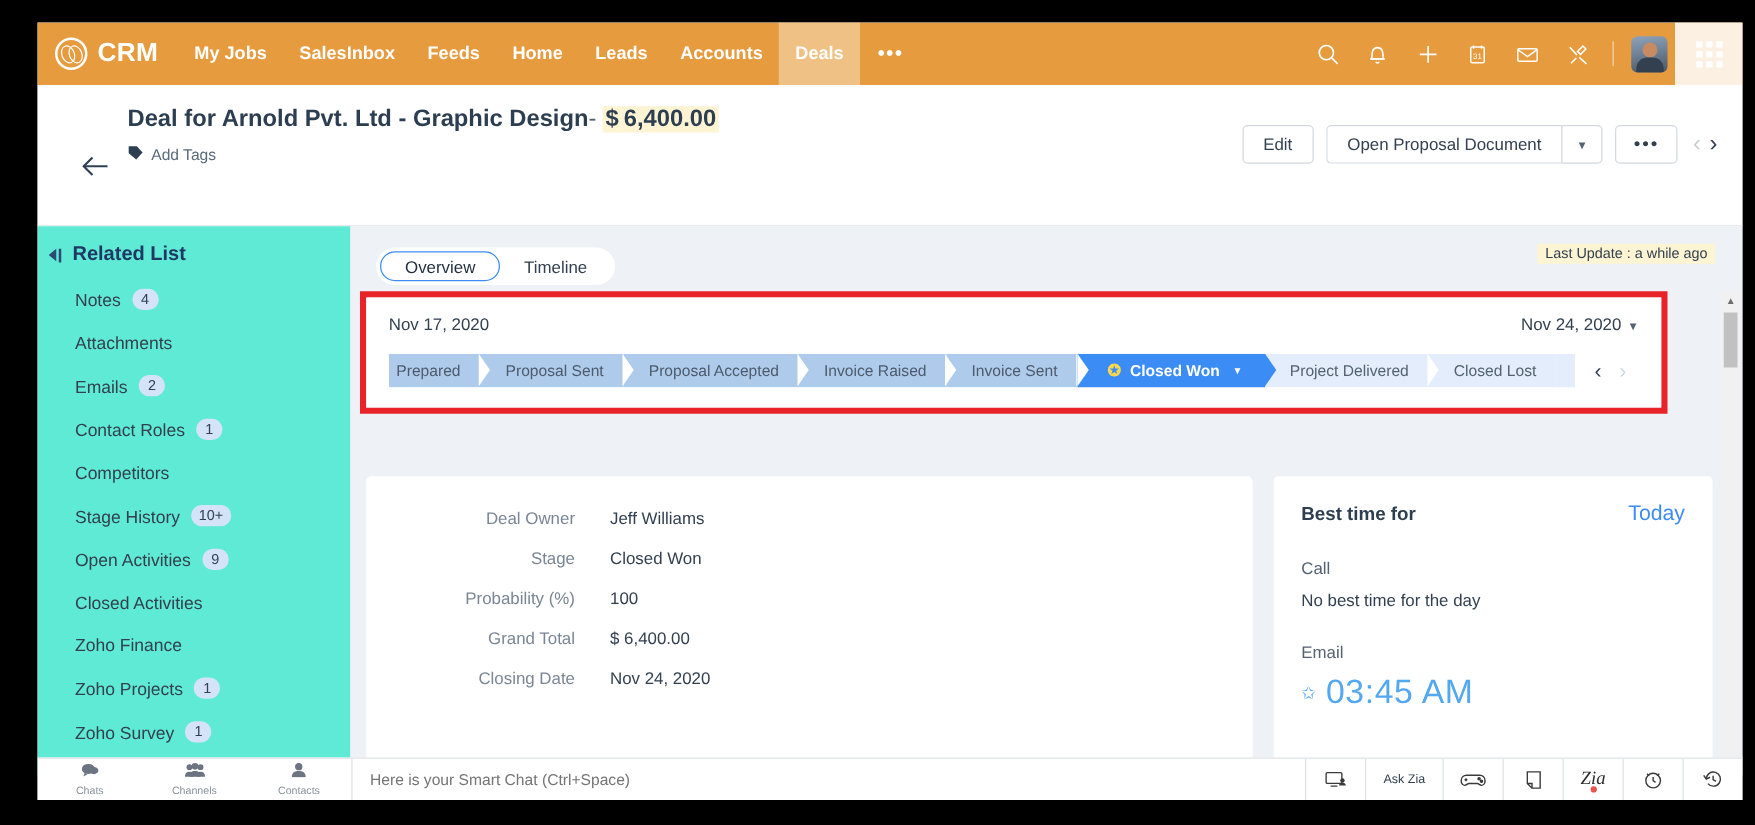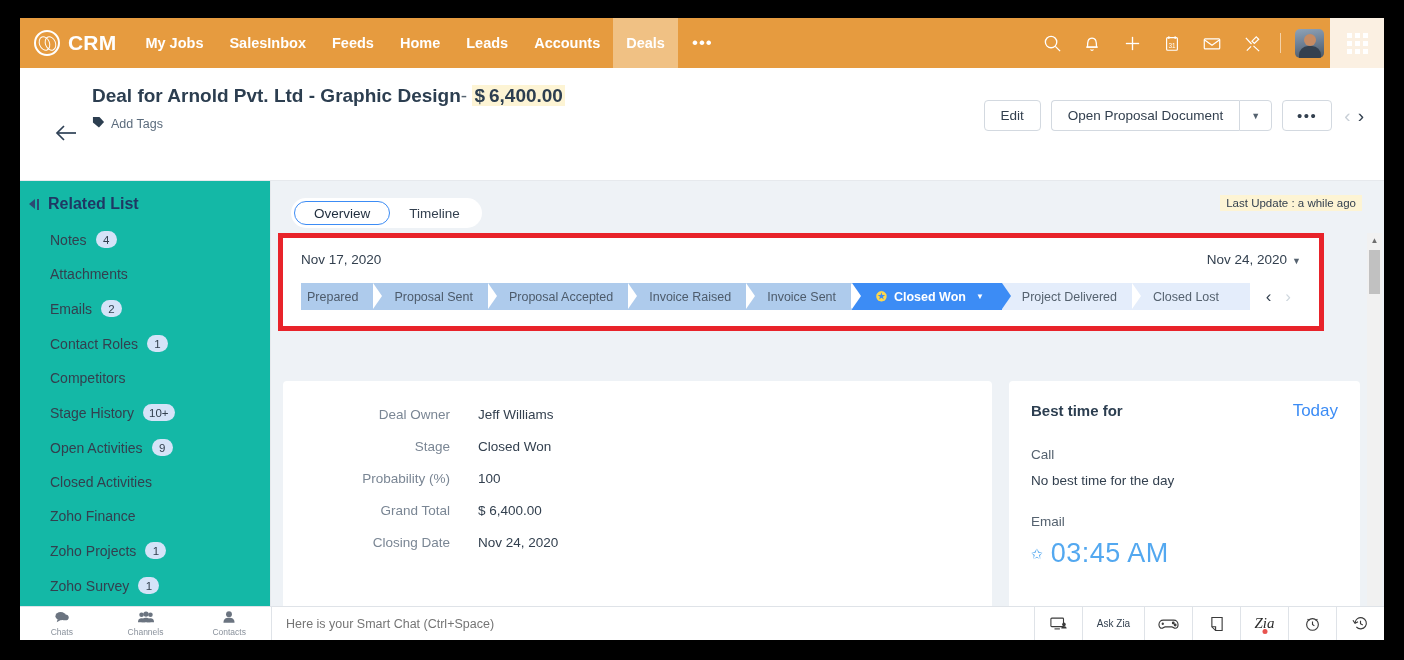--- a/index.html
+++ b/index.html
@@ -4,21 +4,21 @@
 <style>
   * { box-sizing: border-box; margin: 0; padding: 0; }
   html, body {
     width: 1404px; height: 660px;
     background: #000;
     font-family: "Liberation Sans", sans-serif;
     overflow: hidden;
   }
   .screen {
     position: absolute;
-    left: 20px; top: 18px;
+    left: 30px; top: 18px;
     width: 1364px; height: 622px;
     background: #fff;
     overflow: hidden;
   }
 
   
   .topnav {
     height: 50px;
     background: #e69b3f;
     display: flex;
@@ -116,21 +116,21 @@
   .btn-dots { padding: 0 14px; font-size: 15px; letter-spacing: 1.5px; color: #33404f; }
   .pager { display: flex; align-items: center; gap: 7px; margin-left: 2px; }
   .pager span { font-size: 19px; cursor: pointer; line-height: 1; }
   .pg-prev { color: #c8cfd6; }
   .pg-next { color: #33404f; }
 
   
   .body-area { display: flex; height: 439px; }
 
   .sidebar {
-    width: 251px; background: #14b8a6; border-right: 1px solid #e6e9ed;
+    width: 251px; background: #5eead4; border-right: 1px solid #e6e9ed;
     padding: 14px 0 0 0; position: relative; overflow: hidden;
   }
   .sb-head {
     display: flex; align-items: center; gap: 9px;
     padding: 0 0 0 9px; margin-bottom: 9px;
   }
   .collapse-icon { display:flex; align-items:center; gap:2px; cursor:pointer; }
   .collapse-icon .tri {
     width:0;height:0;border-top:5px solid transparent;border-bottom:5px solid transparent;
     border-right:6px solid #2c4a73;

